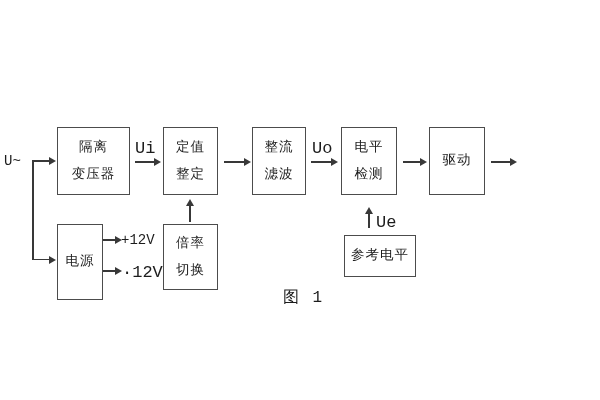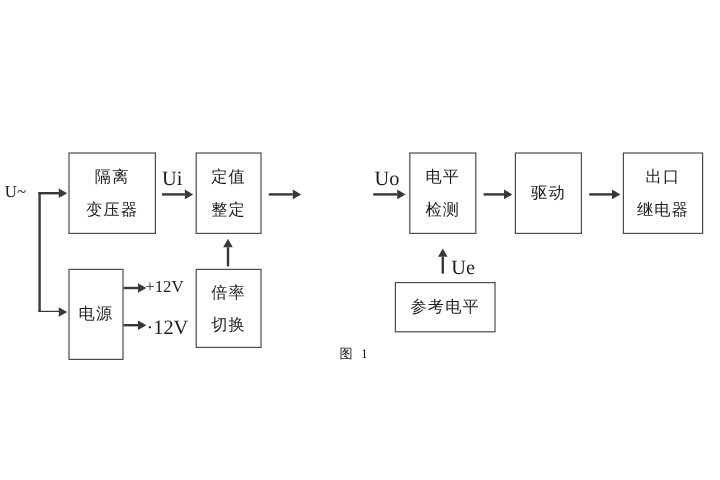--- a/index.html
+++ b/index.html
@@ -4,34 +4,34 @@
 <style>
   :root{
     --line:#383838;
     --border:#4c4c4c;
     --text:#1c1c1c;
     --bg:#ffffff;
   }
   html,body{margin:0;padding:0;background:var(--bg);}
   .canvas{
     position:relative;width:600px;height:400px;background:var(--bg);
-    font-family:Liberation Serif, serif;
+    font-family:Liberation Mono, monospace;
     color:var(--text);overflow:hidden;border-radius:23px;
   }
   .box{
     position:absolute;border:1.6px solid var(--border);background:var(--bg);
     display:flex;flex-direction:column;align-items:center;justify-content:center;
     gap:13px;font-size:13.5px;line-height:1;letter-spacing:1px;
     box-sizing:border-box;white-space:nowrap;
   }
   .sig{
     position:absolute;font-size:17px;line-height:1;white-space:nowrap;
   }
   .caption{
-    position:absolute;font-size:11px;line-height:1;letter-spacing:2px;
+    position:absolute;font-size:16px;line-height:1;letter-spacing:2px;
   }
   .ln{position:absolute;background:var(--line);display:block;}
   .ah-r{position:absolute;width:0;height:0;display:block;
     border-top:4px solid transparent;border-bottom:4px solid transparent;
     border-left:7px solid var(--line);}
   .ah-u{position:absolute;width:0;height:0;display:block;
     border-left:4px solid transparent;border-right:4px solid transparent;
     border-bottom:7px solid var(--line);}
 </style>
 </head>
@@ -42,45 +42,45 @@
   <div class="box" style="left:57px;top:127px;width:73px;height:68px">
     <span>隔离</span>
     <span>变压器</span>
   </div>
 
   <div class="box" style="left:163px;top:127px;width:55px;height:68px">
     <span>定值</span>
     <span>整定</span>
   </div>
 
+  <div class="box" style="left:252px;top:127px;width:54px;height:68px">
+    <span>整流</span>
+    <span>滤波</span>
+  </div>
 
   <div class="box" style="left:341px;top:127px;width:56px;height:68px">
     <span>电平</span>
     <span>检测</span>
   </div>
 
   <div class="box" style="left:429px;top:127px;width:56px;height:68px">
     <span>驱动</span>
   </div>
 
-  <div class="box" style="left:519px;top:127px;width:67px;height:68px">
-    <span>出口</span>
-    <span>继电器</span>
-  </div>
 
   <div class="box" style="left:57px;top:224px;width:46px;height:76px">
     <span>电源</span>
   </div>
 
   <div class="box" style="left:163px;top:224px;width:55px;height:66px">
     <span>倍率</span>
     <span>切换</span>
   </div>
 
-  <div class="box" style="left:329px;top:235px;width:84px;height:42px">
+  <div class="box" style="left:344px;top:235px;width:72px;height:42px">
     <span>参考电平</span>
   </div>
 
   <span class="sig" style="left:4px;top:154px;font-size:14px">U~</span>
   <span class="sig" style="left:135px;top:140px">Ui</span>
   <span class="sig" style="left:312px;top:140px">Uo</span>
   <span class="sig" style="left:376px;top:214px">Ue</span>
   <span class="sig" style="left:121px;top:233px;font-size:14px">+12V</span>
   <span class="sig" style="left:122px;top:264px;font-size:17px">·12V</span>
 

